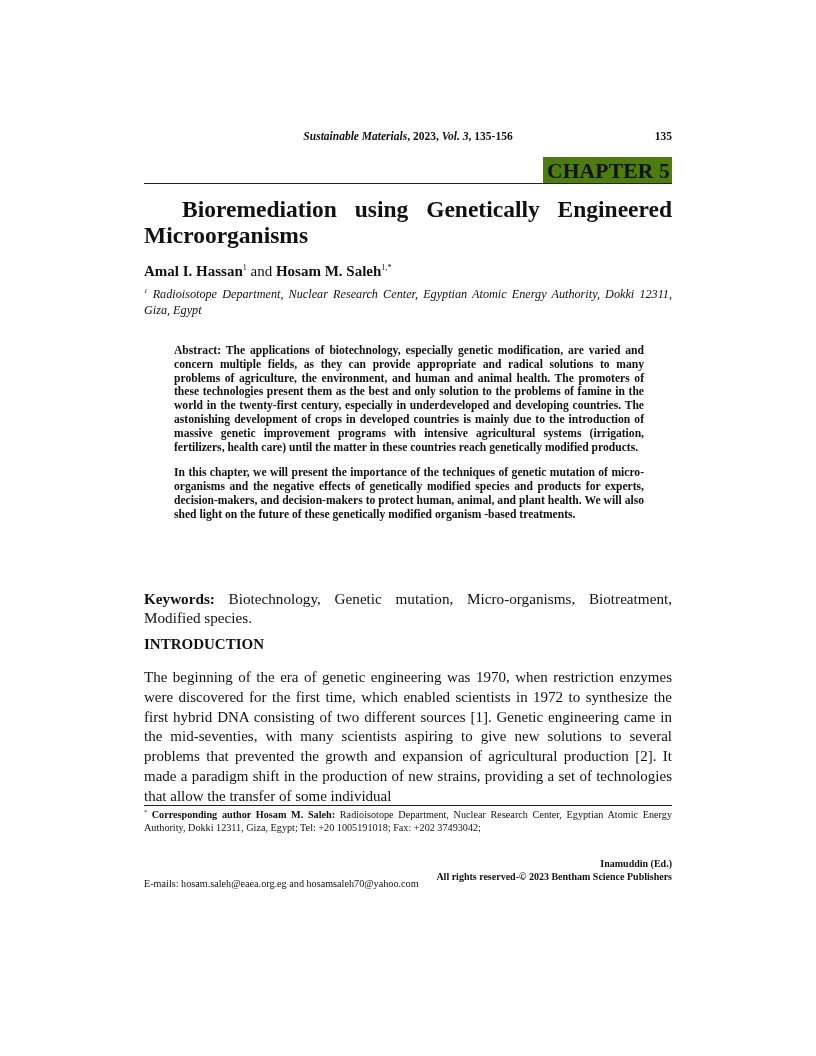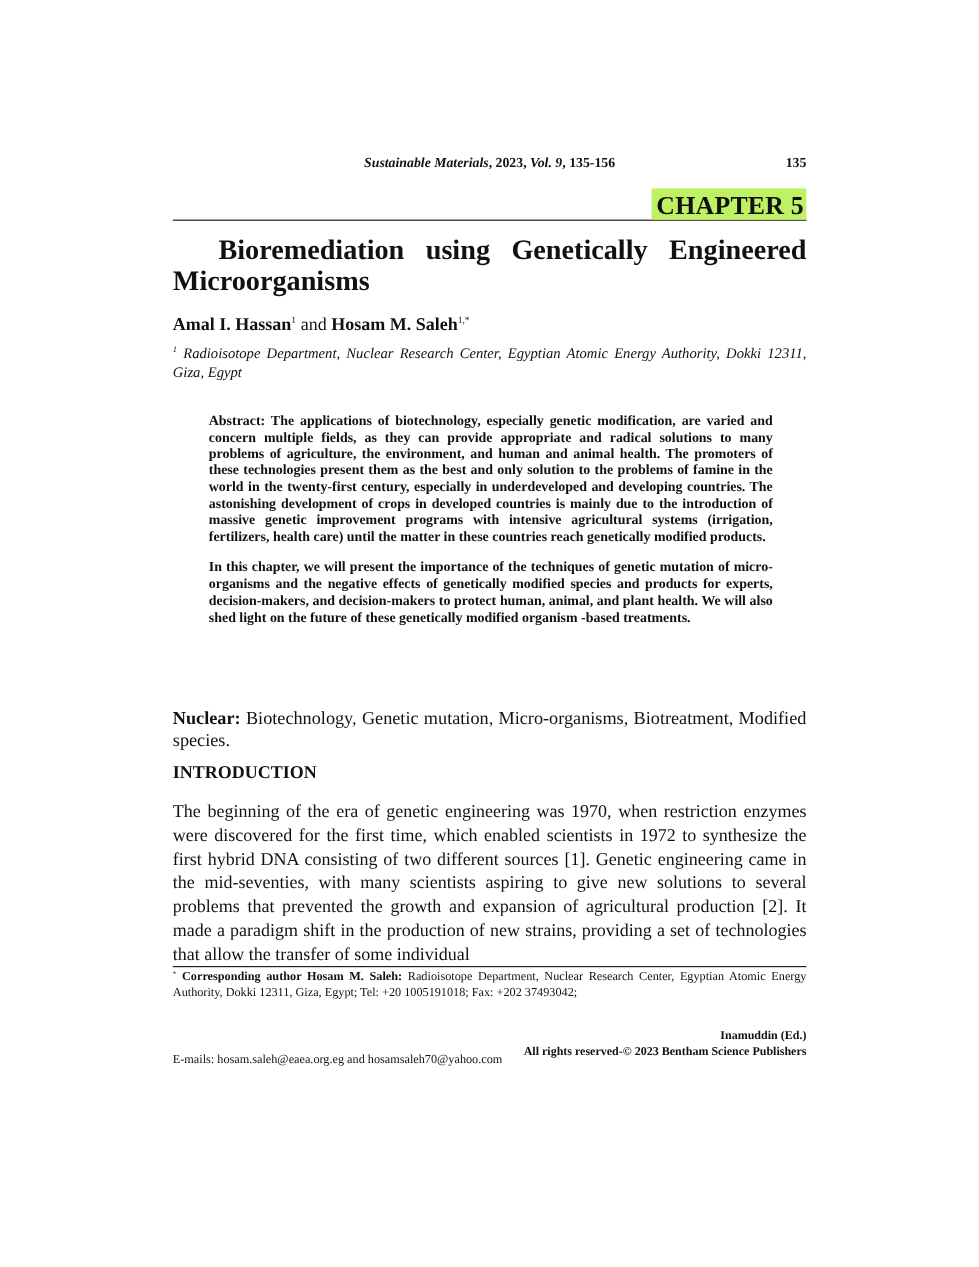--- a/index.html
+++ b/index.html
@@ -7,21 +7,21 @@
       font-family: "Liberation Serif", "DejaVu Serif", serif; color: #111; }
     .page { position: absolute; left: 144px; top: 0; width: 528px; }
 
     .running-head { position: absolute; top: 130px; left: 0; width: 528px; height: 16px; font-size: 11.5px; font-weight: bold; }
     .running-head .journal { position: absolute; left: 0; width: 528px; text-align: center; }
     .running-head .journal i { font-style: italic; }
     .running-head .pageno { position: absolute; right: 0; top: 0; }
 
     .chapter-wrap { position: absolute; top: 157px; left: 0; width: 528px; height: 26px; border-bottom: 1.3px solid #222; }
     .chapter-label { position: absolute; right: 0; top: 0; height: 26px; line-height: 28px; padding: 0 2px 0 4px;
-      background: #bef264; font-weight: bold; font-size: 21.5px; letter-spacing: 0.2px; }
+      background: #4d7c0f; font-weight: bold; font-size: 21.5px; letter-spacing: 0.2px; }
 
     .title { position: absolute; top: 196px; left: 0; width: 528px; font-size: 23.5px; font-weight: bold; line-height: 26px;
       text-align: justify; text-align-last: left; margin: 0; }
     .title .l1 { display: block; text-align: justify; text-align-last: justify; margin-left: 38px; }
     .title .l2 { display: block; }
 
     .authors { position: absolute; top: 262px; left: 0; font-size: 15px; line-height: 18px; margin: 0; }
     .authors b { font-weight: bold; }
     .authors sup { font-size: 8px; vertical-align: 6px; line-height: 0; }
 
@@ -45,21 +45,21 @@
     .footnote .line3 { display: block; text-align: left; margin-top: 44px; }
 
     .imprint { position: absolute; top: 857px; left: 0; width: 528px; text-align: right; font-size: 10px; font-weight: bold; line-height: 13px; }
   </style>
 </head>
 <body>
 
 <div class="page">
 
   <div class="running-head">
-    <div class="journal"><i>Sustainable Materials</i><span>, 2023, </span><i>Vol. 9</i><span>, 135-156</span></div>
+    <div class="journal"><i>Sustainable Materials</i><span>, 2023, </span><i>Vol. 3</i><span>, 135-156</span></div>
     <span class="pageno">135</span>
   </div>
 
   <div class="chapter-wrap">
     <span class="chapter-label">CHAPTER 5</span>
   </div>
 
   <h1 class="title">
     <span class="l1">Bioremediation using Genetically Engineered</span>
     <span class="l2">Microorganisms</span>
@@ -67,21 +67,21 @@
 
   <p class="authors"><b>Amal I. Hassan</b><sup>1</sup><span> and </span><b>Hosam M. Saleh</b><sup>1,*</sup></p>
 
   <p class="affil"><sup>1</sup><span> Radioisotope Department, Nuclear Research Center, Egyptian Atomic Energy Authority, Dokki 12311, Giza, Egypt</span></p>
 
   <div class="abstract">
     <p class="last"><b>Abstract:</b><span> The applications of biotechnology, especially genetic modification, are varied and concern multiple fields, as they can provide appropriate and radical solutions to many problems of agriculture, the environment, and human and animal health. The promoters of these technologies present them as the best and only solution to the problems of famine in the world in the twenty-first century, especially in underdeveloped and developing countries. The astonishing development of crops in developed countries is mainly due to the introduction of massive genetic improvement programs with intensive agricultural systems (irrigation, fertilizers, health care) until the matter in these countries reach genetically modified products.</span></p>
     <p class="last">In this chapter, we will present the importance of the techniques of genetic mutation of micro-organisms and the negative effects of genetically modified species and products for experts, decision-makers, and decision-makers to protect human, animal, and plant health. We will also shed light on the future of these genetically modified organism -based treatments.</p>
   </div>
 
-  <p class="keywords"><b>Nuclear:</b><span> Biotechnology, Genetic mutation, Micro-organisms, Biotreatment, Modified species.</span></p>
+  <p class="keywords"><b>Keywords:</b><span> Biotechnology, Genetic mutation, Micro-organisms, Biotreatment, Modified species.</span></p>
 
   <h2 class="section-head">INTRODUCTION</h2>
 
   <p class="body-text">The beginning of the era of genetic engineering was 1970, when restriction enzymes were discovered for the first time, which enabled scientists in 1972 to synthesize the first hybrid DNA consisting of two different sources [1]. Genetic engineering came in the mid-seventies, with many scientists aspiring to give new solutions to several problems that prevented the growth and expansion of agricultural production [2]. It made a paradigm shift in the production of new strains,  providing a set  of technologies that allow the transfer of some individual</p>
 
   <div class="footnote-rule"></div>
   <p class="footnote"><sup>*</sup><b> Corresponding author Hosam M. Saleh:</b><span> Radioisotope Department, Nuclear Research Center, Egyptian Atomic Energy Authority, Dokki 12311, Giza, Egypt; Tel: +20 1005191018; Fax: +202 37493042;</span><span class="line3">E-mails: hosam.saleh@eaea.org.eg and hosamsaleh70@yahoo.com</span></p>
 
   <div class="imprint">
     <div>Inamuddin (Ed.)</div>

